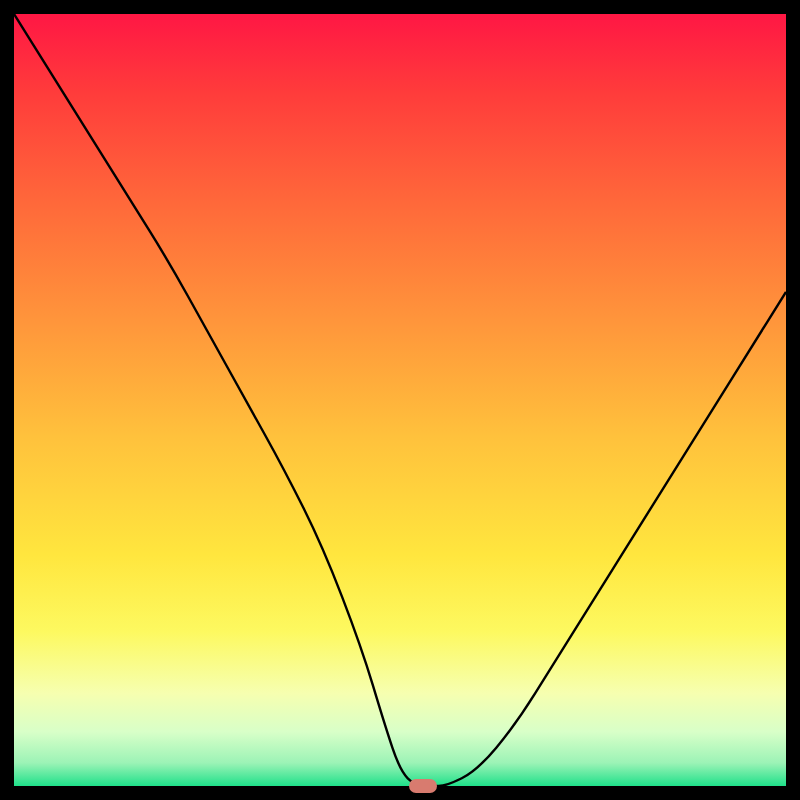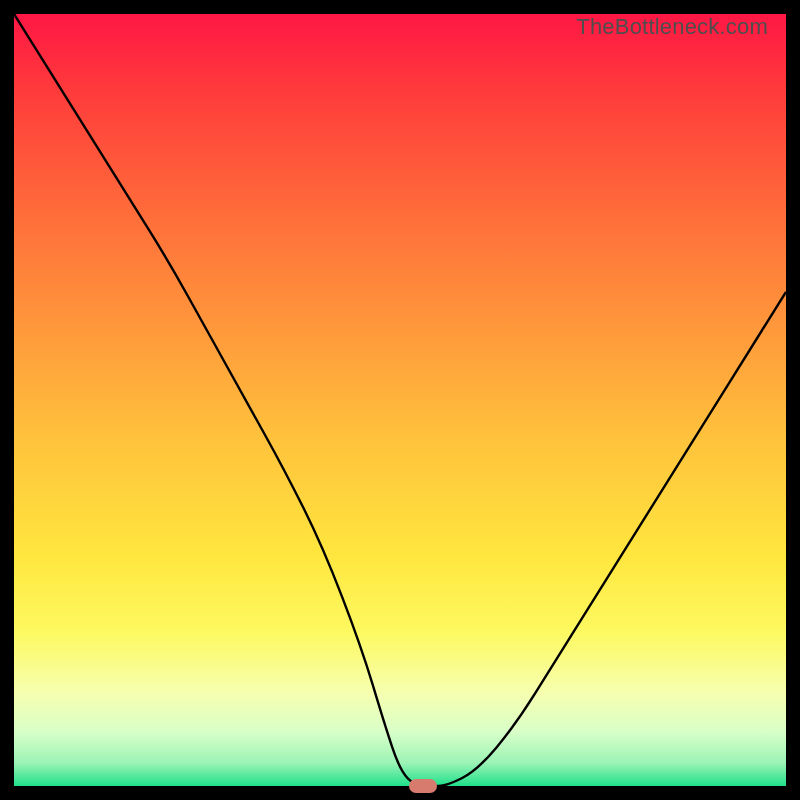--- a/index.html
+++ b/index.html
@@ -49,21 +49,20 @@
     background: #d87b6f;
     border-radius: 7px;
     transform: translate(-50%, -50%);
   }
 </style>
 </head>
 <body>
 
 <div class="frame">
 
-  <div class="watermark">TheBottleneck.com</div>
 
   <svg id="chart-svg" class="plot-area" width="772" height="772" viewBox="0 0 772 772">
     <defs>
       <linearGradient id="bg-grad" x1="0" y1="0" x2="0" y2="1">
           <stop offset="0%" stop-color="#ff1744"></stop>
           <stop offset="10%" stop-color="#ff3b3b"></stop>
           <stop offset="25%" stop-color="#ff6a3a"></stop>
           <stop offset="40%" stop-color="#ff963b"></stop>
           <stop offset="55.00000000000001%" stop-color="#ffc23c"></stop>
           <stop offset="70%" stop-color="#ffe63e"></stop>

